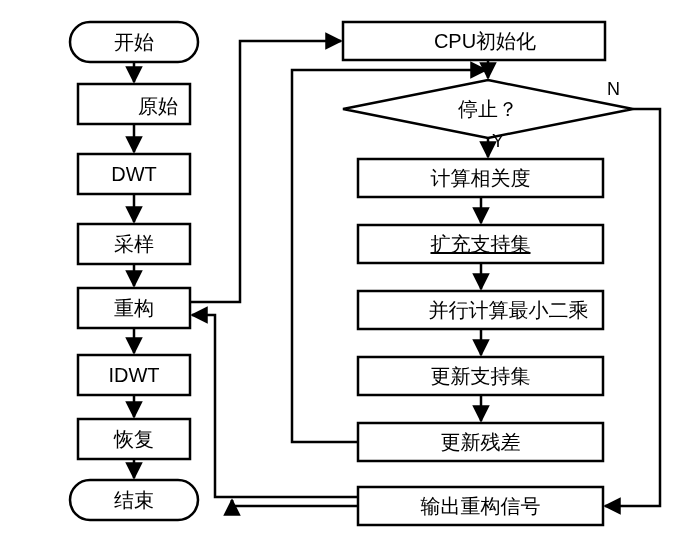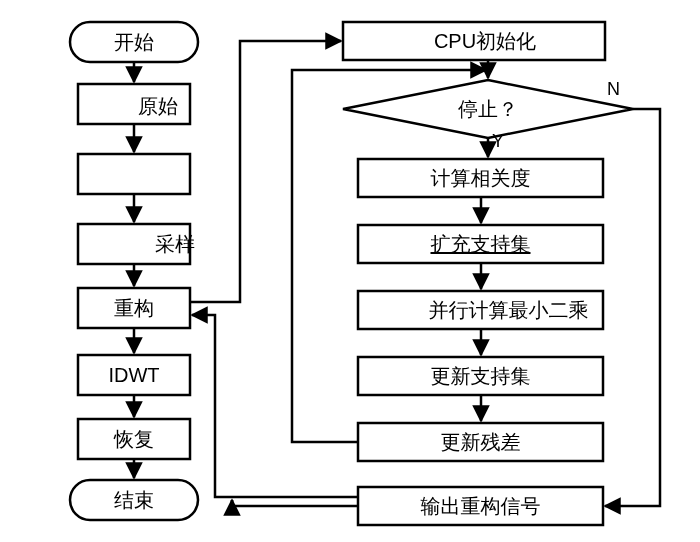--- a/index.html
+++ b/index.html
@@ -101,21 +101,22 @@
       <path d="M 358 442 L 292 442 L 292 70 L 486 70" marker-end="url(#arrow)"></path>
 
       <path d="M 633 109 L 660 109 L 660 506 L 605 506" marker-end="url(#arrow)"></path>
 
       <path d="M 358 497 L 215 497 L 215 315 L 192 315" marker-end="url(#arrow)"></path>
     </g>
   </svg>
 
   <div class="node-text" style="left:70px; top:22px; width:128px; height:40px;">开始</div>
   <div class="node-text" style="left:78px; top:84px; width:112px; height:44px;margin-left:24px;">原始</div>
-  <div class="node-text" style="left:78px; top:224px; width:112px; height:40px;padding-left:41px;">采样</div>
+  <div class="node-text" style="left:78px; top:154px; width:112px; height:40px;">DWT</div>
+  <div class="node-text" style="left:78px; top:224px; width:112px; height:40px;">采样</div>
   <div class="node-text" style="left:78px; top:288px; width:112px; height:40px;">重构</div>
   <div class="node-text" style="left:78px; top:355px; width:112px; height:40px;border-radius:20px;">IDWT</div>
   <div class="node-text" style="left:78px; top:419px; width:112px; height:40px;">恢复</div>
   <div class="node-text" style="left:70px; top:480px; width:128px; height:40px;">结束</div>
 
   <div class="node-text" style="left:343px; top:22px; width:212px; height:38px;padding-left:36px;">CPU初始化</div>
   <div class="node-text" style="left:343px; top:80px; width:290px; height:58px;">停止？</div>
   <div class="node-text" style="left:358px; top:159px; width:245px; height:38px;">计算相关度</div>
   <div class="node-text" style="left:358px; top:225px; width:245px; height:38px;text-decoration:underline;">扩充支持集</div>
   <div class="node-text" style="left:358px; top:291px; width:245px; height:38px;margin-left:28px;">并行计算最小二乘</div>

